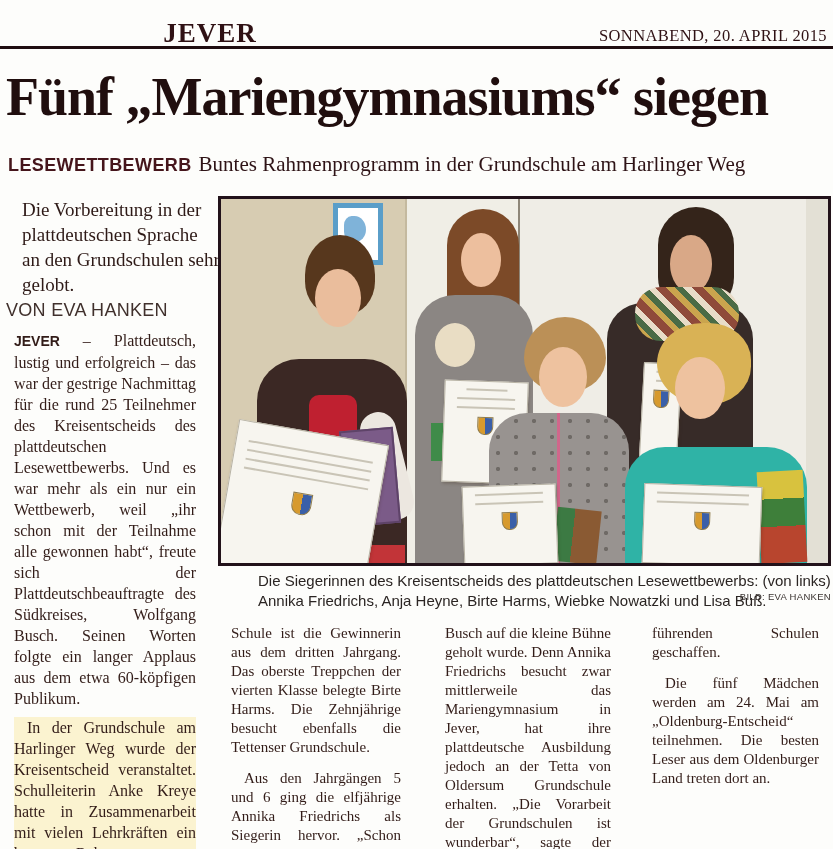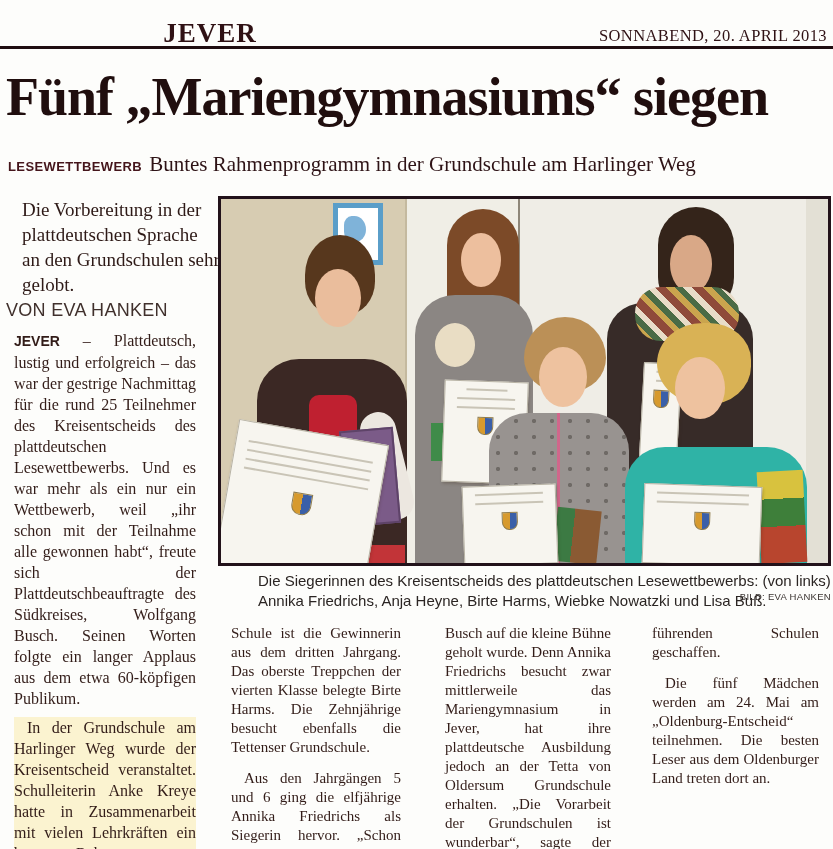--- a/index.html
+++ b/index.html
@@ -11,21 +11,21 @@
   #section-name{left:130px;top:18px;width:160px;text-align:center;
       font-size:27px;font-weight:bold;letter-spacing:1px;color:#2f1114;}
   #edition-date{right:6px;top:26px;font-size:16.5px;color:#2f1114;letter-spacing:.4px;}
   #masthead-rule{left:0;top:46px;width:833px;height:3px;background:#1f0d10;}
 
   
   #headline{left:6px;top:66px;width:822px;font-size:54px;font-weight:bold;
       letter-spacing:-1px;color:#200e0e;white-space:nowrap;}
   #kicker{left:8px;top:152px;width:820px;white-space:nowrap;}
   #kicker .lbl{font-family:"Liberation Sans",sans-serif;font-weight:bold;
-      font-size:13px;color:#45151b;letter-spacing:.4px;}
+      font-size:18px;color:#45151b;letter-spacing:.4px;}
   #kicker .txt{font-size:21px;color:#2e1316;margin-left:7px;}
 
   
   #lead{left:22px;top:197px;width:198px;font-size:19px;line-height:25px;color:#2e1a17;}
   #byline{left:6px;top:300px;width:198px;font-family:"Liberation Sans",sans-serif;
       font-size:18px;letter-spacing:.3px;color:#40302c;}
   #col1{left:6px;top:322px;width:198px;font-size:16px;line-height:21px;
       text-align:justify;hyphens:auto;}
   #col1 p{margin:8px;}
   .dateline{font-family:"Liberation Sans",sans-serif;font-weight:bold;font-size:14px;}
@@ -62,21 +62,21 @@
       hyphens:auto;overflow:hidden;}
   .bcol p{margin:12px;}
   #col2{left:219px;width:194px;}
   #col3{left:433px;width:190px;}
   #col4{left:640px;width:191px;}
 </style>
 </head>
 <body>
 
 <div class="abs" id="section-name">JEVER</div>
-<div class="abs" id="edition-date">SONNABEND, 20. APRIL 2013</div>
+<div class="abs" id="edition-date">SONNABEND, 20. APRIL 2015</div>
 <div class="abs" id="masthead-rule"></div>
 
 <div class="abs" id="headline">Fünf „Mariengymnasiums“ siegen</div>
 <div class="abs" id="kicker">
   <span class="lbl">LESEWETTBEWERB</span><span class="txt">Buntes Rahmenprogramm in der Grundschule am Harlinger Weg</span>
 </div>
 
 <div class="abs" id="lead">Die Vorbereitung in der plattdeutschen Sprache an den Grundschulen sehr gelobt.</div>
 <div class="abs" id="byline">VON EVA HANKEN</div>
 <div class="abs" id="col1">

